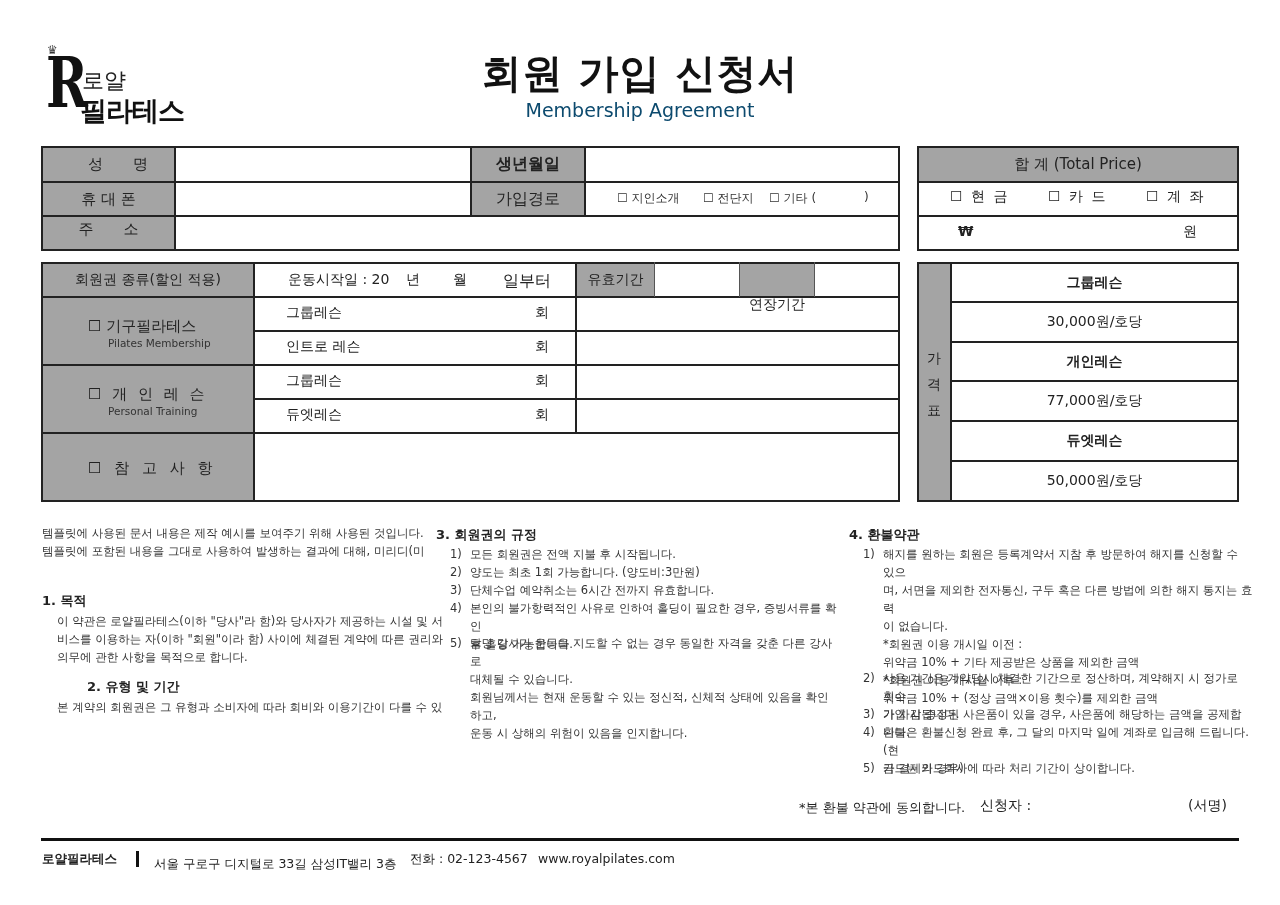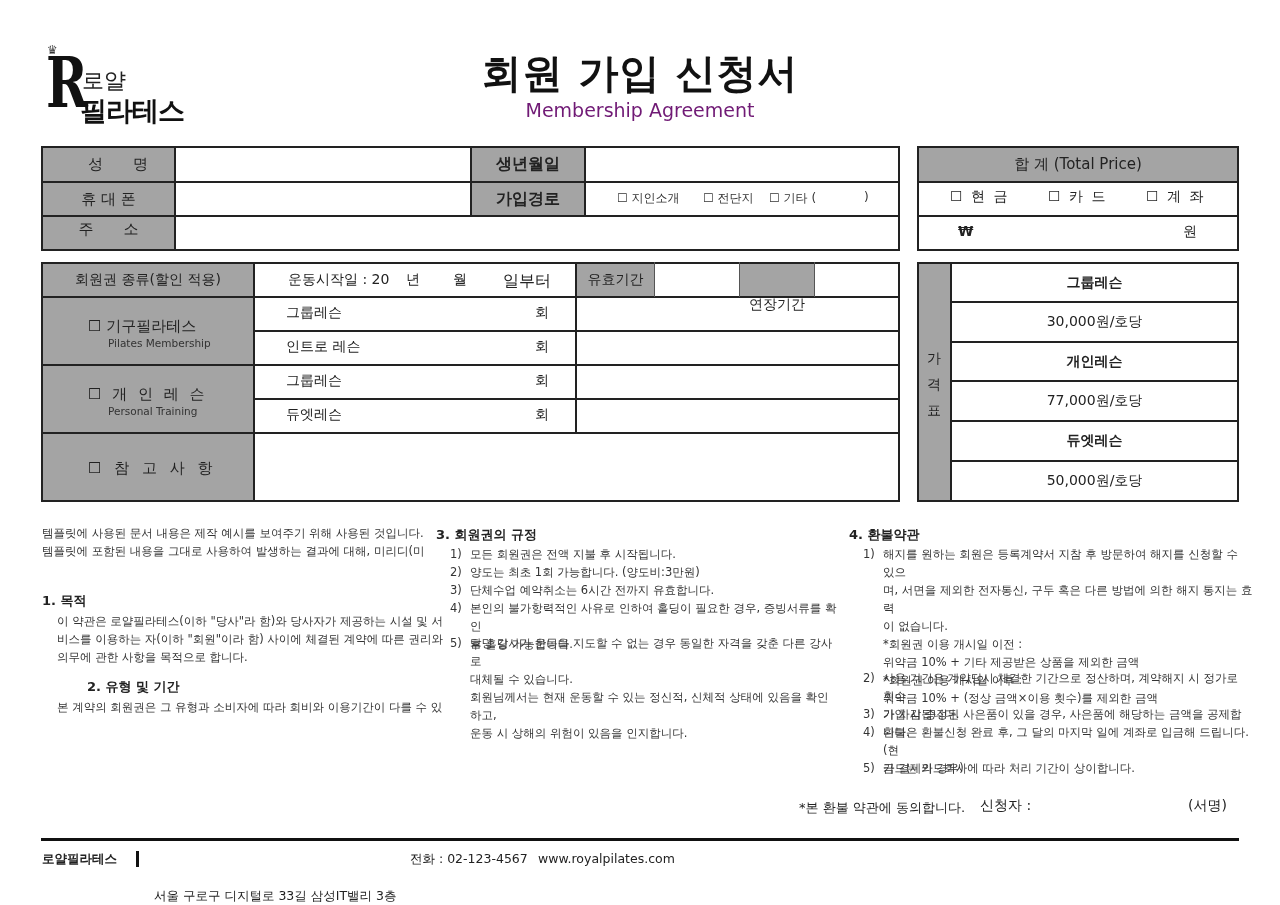--- a/index.html
+++ b/index.html
@@ -12,21 +12,21 @@
   .hl { position: absolute; height: 2px; background: #222; }
   .vl { position: absolute; width: 2px; background: #222; }
 
   
   .logo-r { position: absolute; left: 46px; top: 52px; font-family: "DejaVu Serif", serif; font-weight: bold; font-size: 70px; line-height: 62px; color: #111; transform: scaleX(0.72); transform-origin: left top; letter-spacing: -2px; }
   .logo-crown { position: absolute; left: 47px; top: 43px; font-size: 12px; letter-spacing: 1px; color: #333; }
   .logo-t1 { position: absolute; left: 82px; top: 66px; font-size: 22px; color: #222; font-weight: normal; }
   .logo-t2 { position: absolute; left: 80px; top: 93px; font-size: 27px; font-weight: bold; color: #111; letter-spacing: -1px; }
 
   .title { position: absolute; left: 440px; width: 400px; top: 46px; text-align: center; font-size: 40px; font-weight: bold; letter-spacing: 1px; color: #111; }
-  .subtitle { position: absolute; left: 440px; width: 400px; top: 99px; text-align: center; font-size: 19px; color: #701a75; }
+  .subtitle { position: absolute; left: 440px; width: 400px; top: 99px; text-align: center; font-size: 19px; color: #0c4a6e; }
 
   .txt { position: absolute; font-size: 11.5px; line-height: 18px; color: #333; }
   .h { font-size: 13px; font-weight: bold; color: #222; }
   .li { position: absolute; font-size: 11.5px; line-height: 18px; color: #333; }
   .li .n { position: absolute; left: 0; }
   .li .t { position: absolute; left: 20px; white-space: pre-line; }
 </style>
 </head>
 <body>
 
@@ -52,21 +52,21 @@
 
   <div class="cell" style="left:43px;top:148px;width:131px;height:33px;padding-left:19px;">성　　명</div>
   <div class="cell" style="left:43px;top:183px;width:131px;height:32px;">휴 대 폰</div>
   <div class="cell" style="left:43px;top:217px;width:131px;height:24px;">주　　소</div>
 
   <div class="abs" style="left:176px;top:148px;width:294px;height:33px;"></div>
   <div class="abs" style="left:176px;top:183px;width:294px;height:32px;"></div>
   <div class="abs" style="left:176px;top:217px;width:722px;height:32px;"></div>
 
   <div class="cell" style="left:472px;top:148px;width:112px;height:33px;font-weight:bold;font-size:16px;">생년월일</div>
-  <div class="cell" style="left:472px;top:183px;width:112px;height:32px;font-weight:bold;font-size:16px;">가입경로</div>
+  <div class="cell" style="left:472px;top:183px;width:112px;height:32px;font-weight:normal;font-size:16px;">가입경로</div>
   <div class="abs" style="left:586px;top:148px;width:312px;height:33px;"></div>
 
   <div class="abs" style="left:617px;top:190px;font-size:12px;color:#333;">☐ 지인소개</div>
   <div class="abs" style="left:703px;top:190px;font-size:12px;color:#333;">☐ 전단지</div>
   <div class="abs" style="left:769px;top:190px;font-size:12px;color:#333;">☐ 기타 (</div>
   <div class="abs" style="left:864px;top:190px;font-size:12px;color:#333;">)</div>
 </div>
 
 <div>
   <div class="abs grey" style="left:918px;top:147px;width:320px;height:34px;"></div>
@@ -241,16 +241,16 @@
   <div class="abs" style="left:767px;top:799px;font-size:13px;margin-left:32px;">*본 환불 약관에 동의합니다.</div>
   <div class="abs" style="left:980px;top:797px;font-size:14px;">신청자 :</div>
   <div class="abs" style="left:1040px;top:793px;width:140px;height:24px;"></div>
   <div class="abs" style="left:1188px;top:797px;font-size:14px;">(서명)</div>
 </div>
 
 <div class="abs" style="left:41px;top:838px;width:1198px;height:3px;background:#111;"></div>
 <div>
   <div class="abs" style="left:42px;top:851px;font-size:12.5px;font-weight:bold;">로얄필라테스</div>
   <div class="abs" style="left:136px;top:851px;width:3px;height:16px;background:#111;"></div>
-  <div class="abs" style="left:154px;top:888px;font-size:12.5px;">서울 구로구 디지털로 33길 삼성IT밸리 3층</div>
+  <div class="abs" style="left:154px;top:856px;font-size:12.5px;">서울 구로구 디지털로 33길 삼성IT밸리 3층</div>
   <div class="abs" style="left:410px;top:851px;font-size:12.5px;">전화 : 02-123-4567</div>
   <div class="abs" style="left:538px;top:851px;font-size:12.5px;">www.royalpilates.com</div>
 </div>
 
 </body></html>

